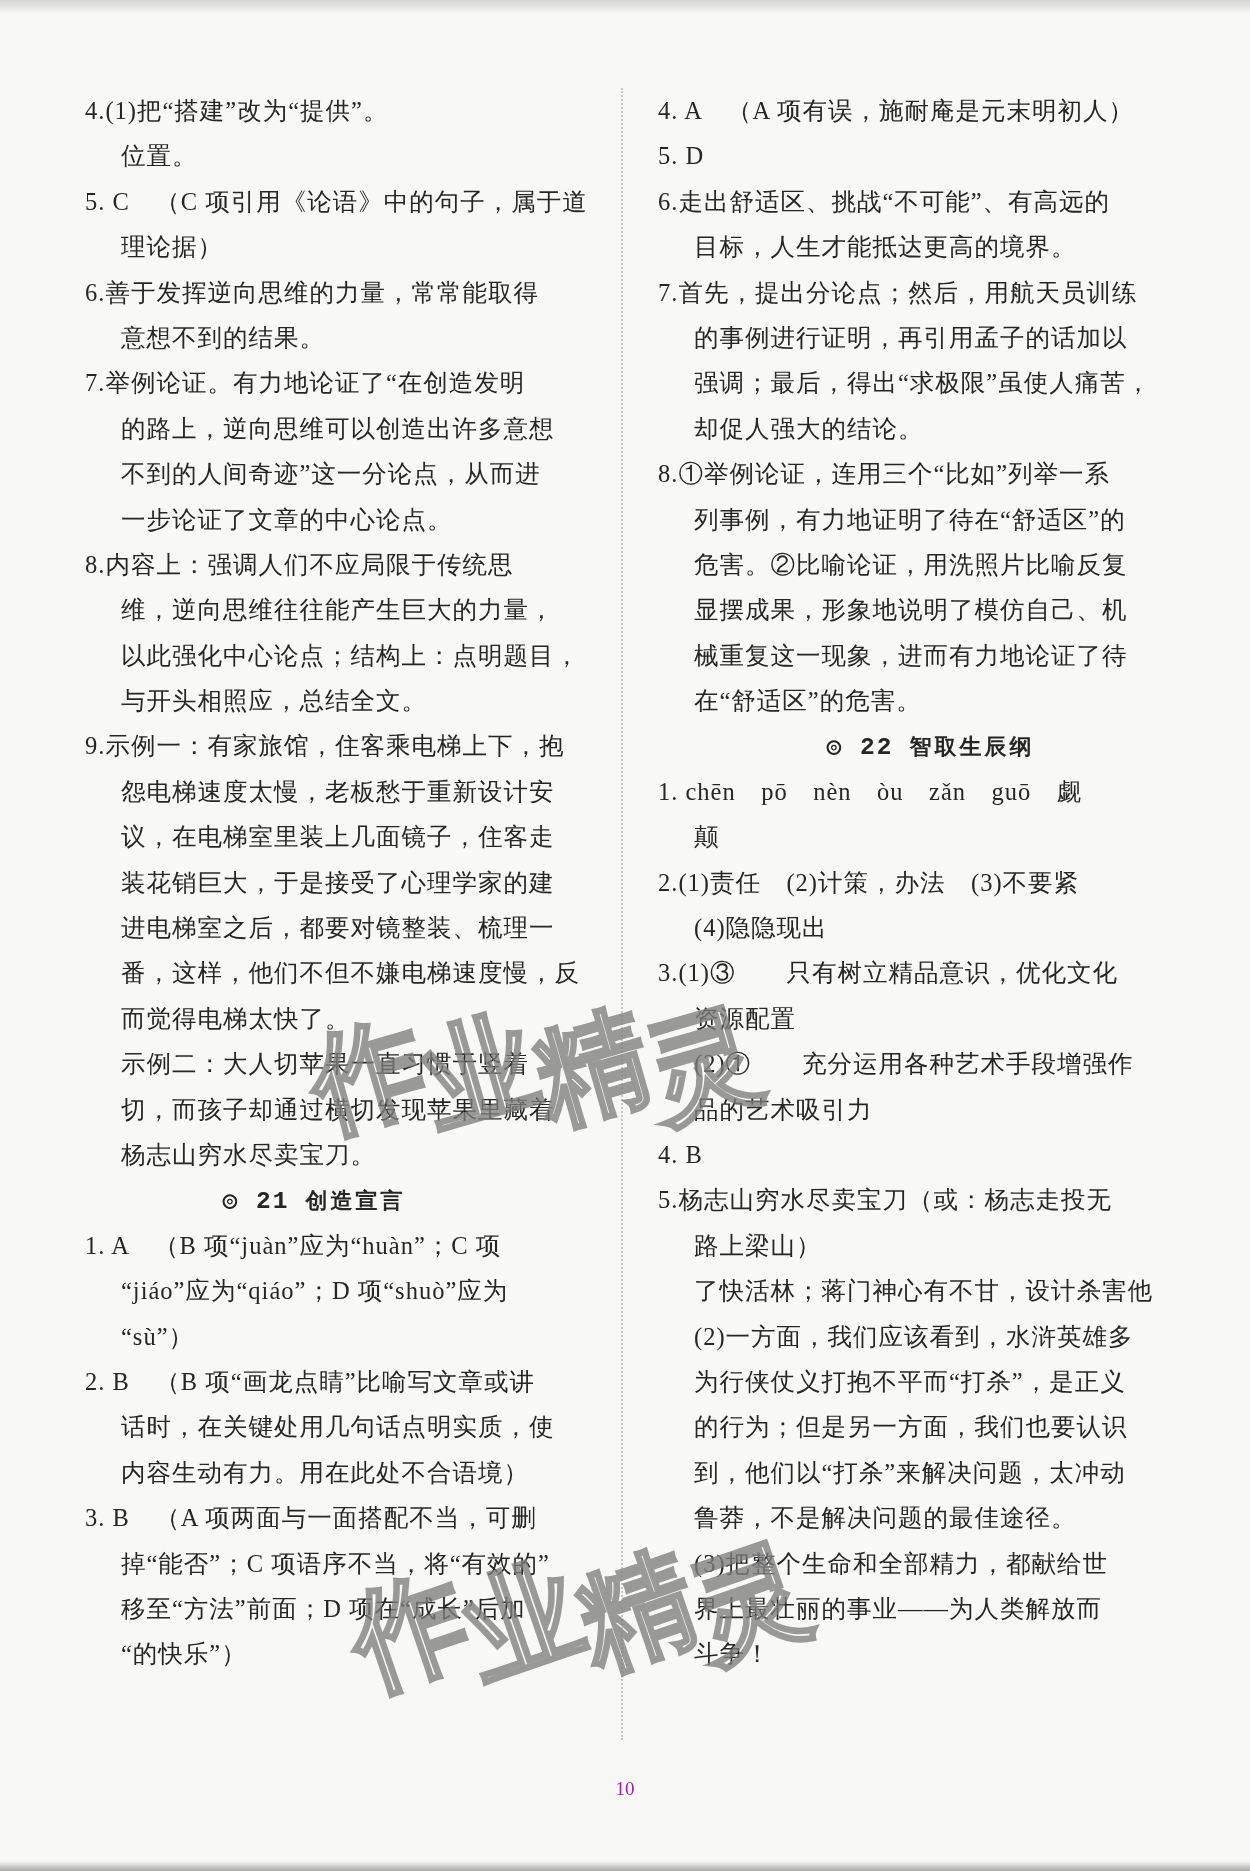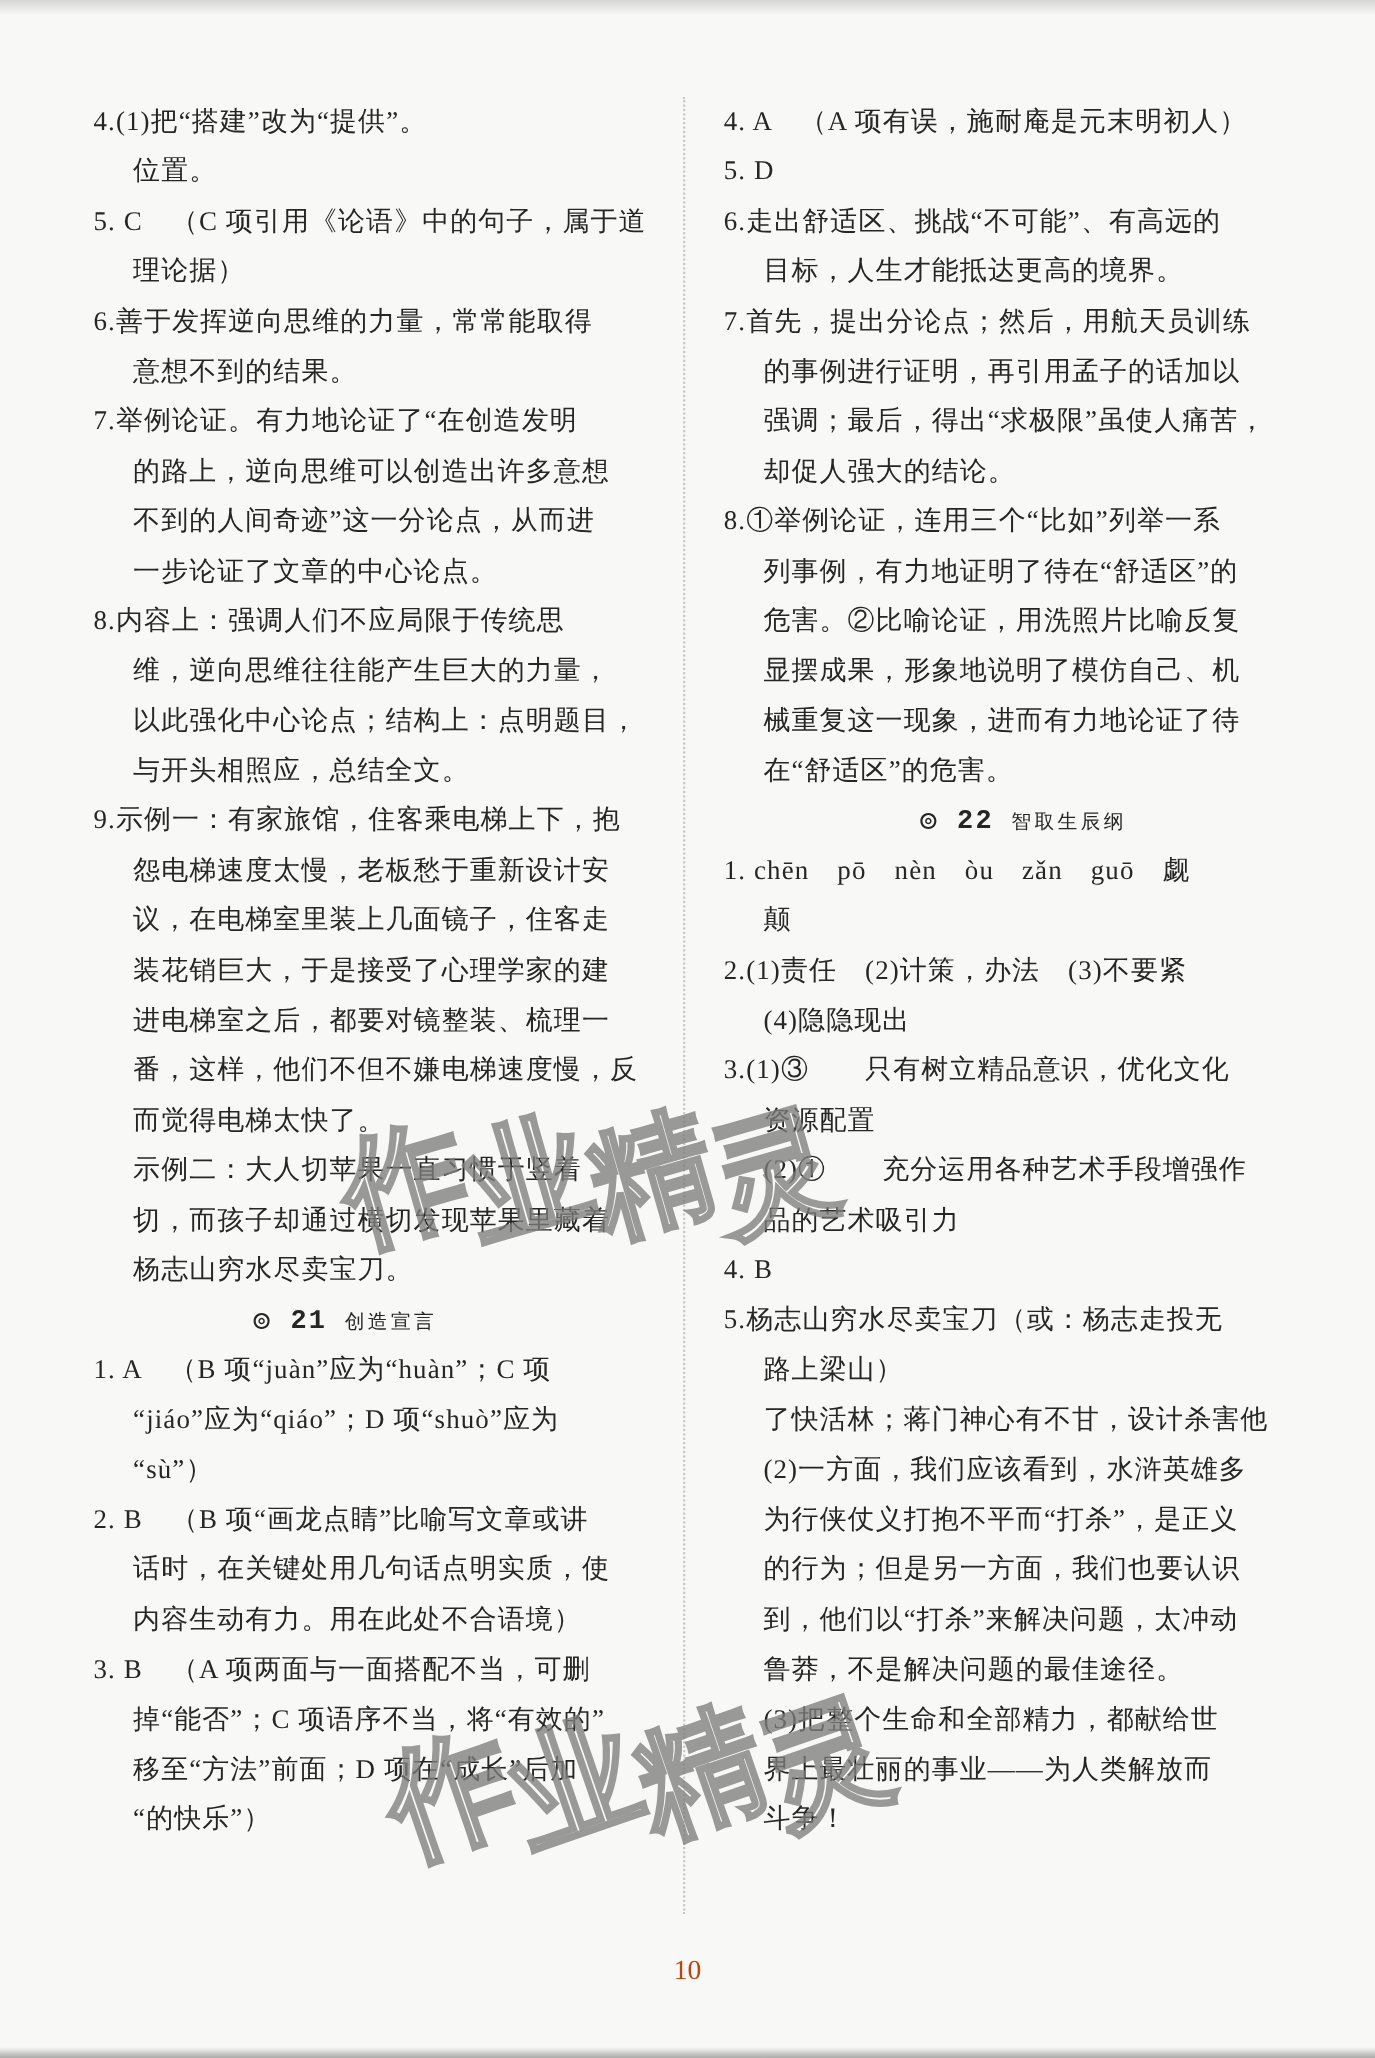--- a/index.html
+++ b/index.html
@@ -34,37 +34,37 @@
     white-space:pre;
   }
   .cont{padding-left:36px;}
   .h{text-align:center;letter-spacing:0;height:45.4px;}
   .hpre{
     font-family:Liberation Mono, monospace;
     font-weight:600;margin-right:16px;letter-spacing:2px;
   }
   .htitle{
     font-family:"Liberation Sans","DejaVu Sans",sans-serif;
-    font-weight:normal;letter-spacing:3px;font-size:18px;
+    font-weight:bold;letter-spacing:3px;font-size:22px;
   }
   .wm{
     position:absolute;display:flex;
     font-family:"DejaVu Sans","Liberation Sans",sans-serif;
     font-weight:bold;
     color:transparent;
     -webkit-text-stroke:3px rgba(125,125,125,0.78);
     pointer-events:none;
     z-index:5;
   }
   .wm span{display:block;transform:rotate(-14deg);}
   #wm1{left:312px;top:995px;font-size:112px;transform:rotate(-2deg);}
   #wm2{left:352px;top:1540px;font-size:114px;transform:rotate(-5deg);}
   #pagenum{
     position:absolute;left:0;top:1778px;width:100%;
-    text-align:center;font-size:25px;color:#c2410c;
+    text-align:center;font-size:19px;color:#a21caf;
   }
 </style>
 </head>
 <body>
 
 <div class="page">
   <div class="topband"></div>
   <div id="divider"></div>
   <div id="col-left" class="col">
       <div class="ln num">4.(1)把“搭建”改为“提供”。</div>

